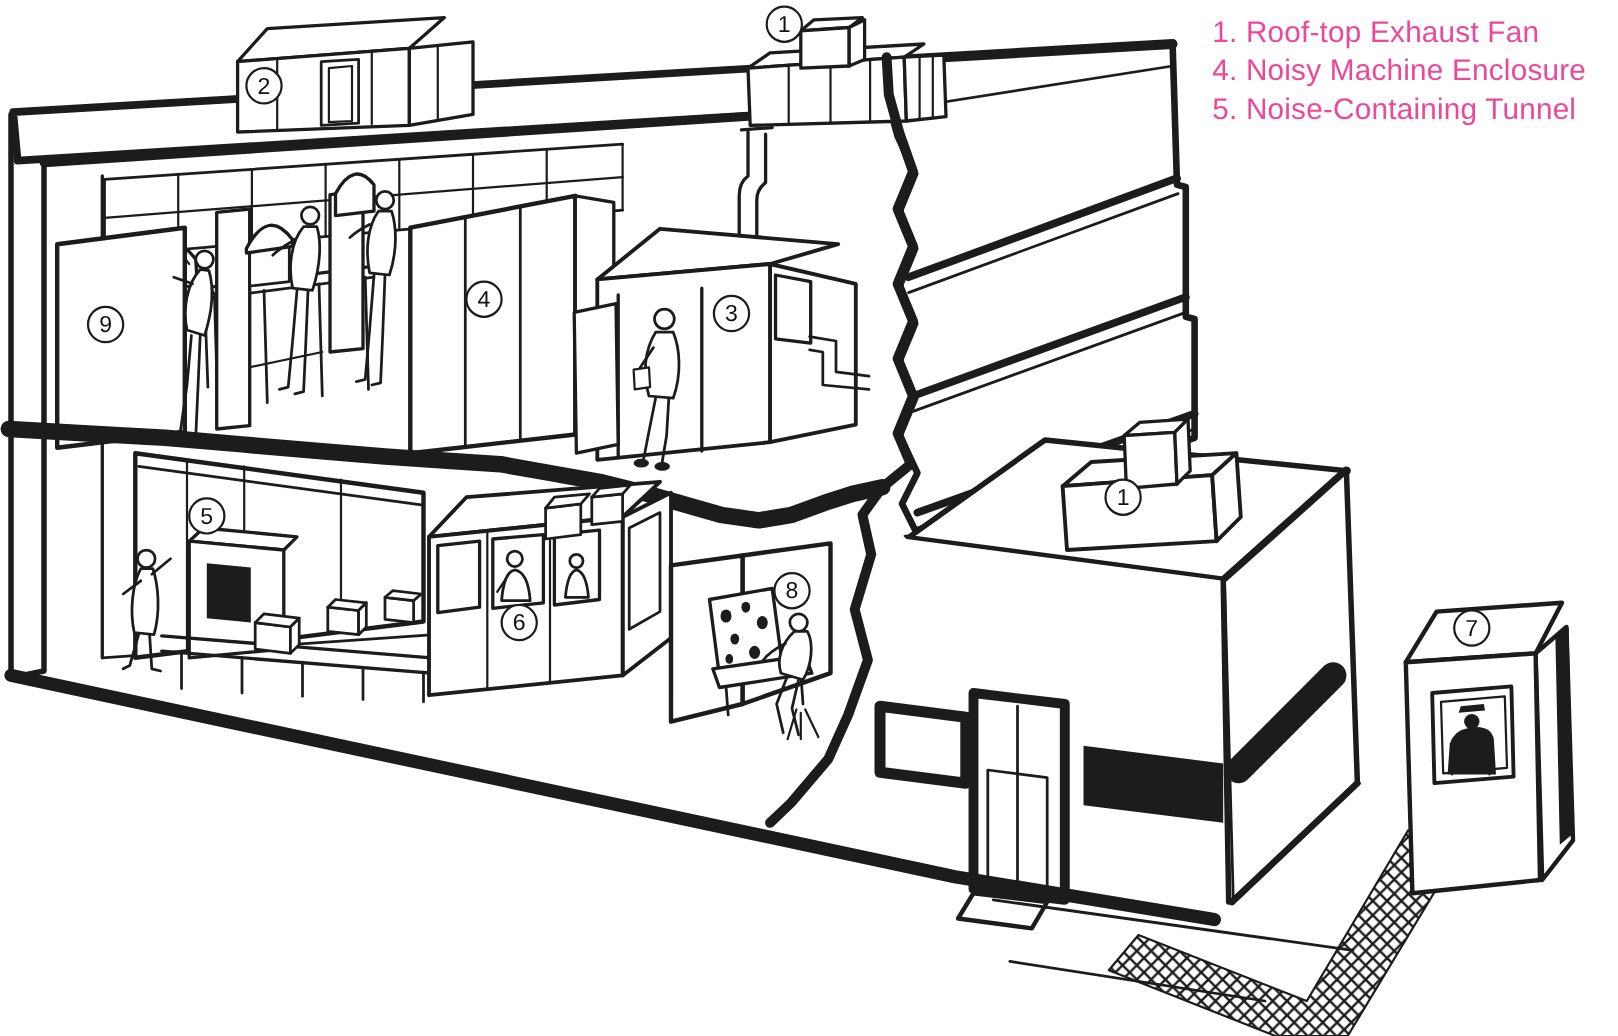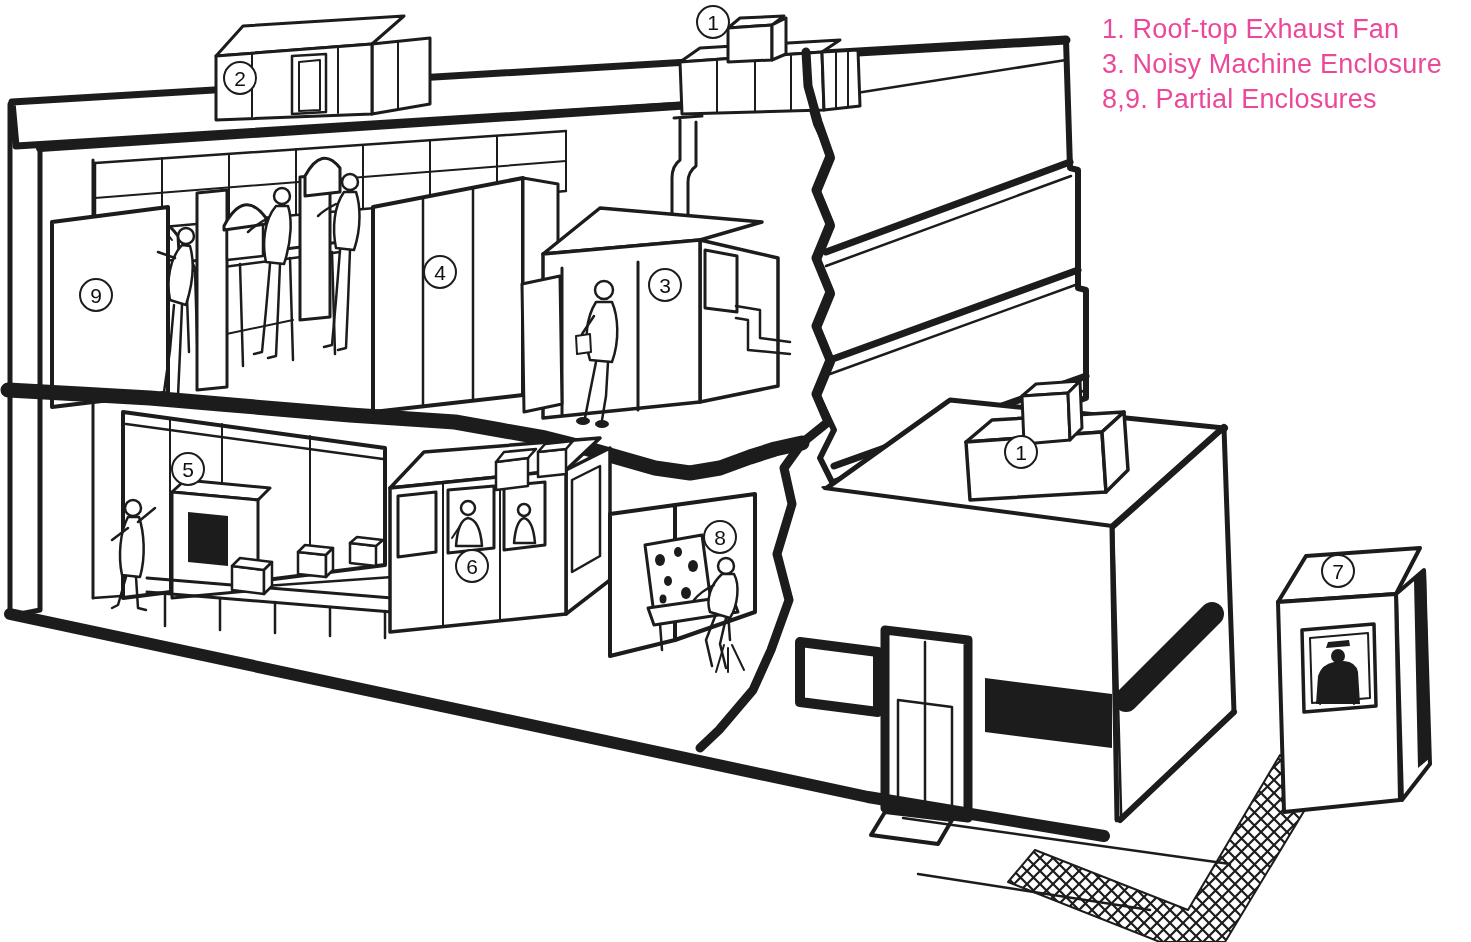--- a/index.html
+++ b/index.html
@@ -349,17 +349,17 @@
   <div class="callout" style="left:423px;top:255px">4</div>
   <div class="callout" style="left:648px;top:268px">3</div>
   <div class="callout" style="left:171px;top:452px">5</div>
   <div class="callout" style="left:455px;top:549px">6</div>
   <div class="callout" style="left:703px;top:520px">8</div>
   <div class="callout" style="left:1004px;top:435px">1</div>
   <div class="callout" style="left:1321px;top:554px">7</div>
 
   <div id="legend">
     <div>1. Roof-top Exhaust Fan</div>
-    <div>3. Noisy Machine Enclosure</div>
-    <div>8,9. Partial Enclosures</div>
+    <div>4. Noisy Machine Enclosure</div>
+    <div>5. Noise-Containing Tunnel</div>
   </div>
 
 </div>
 
 </body></html>

